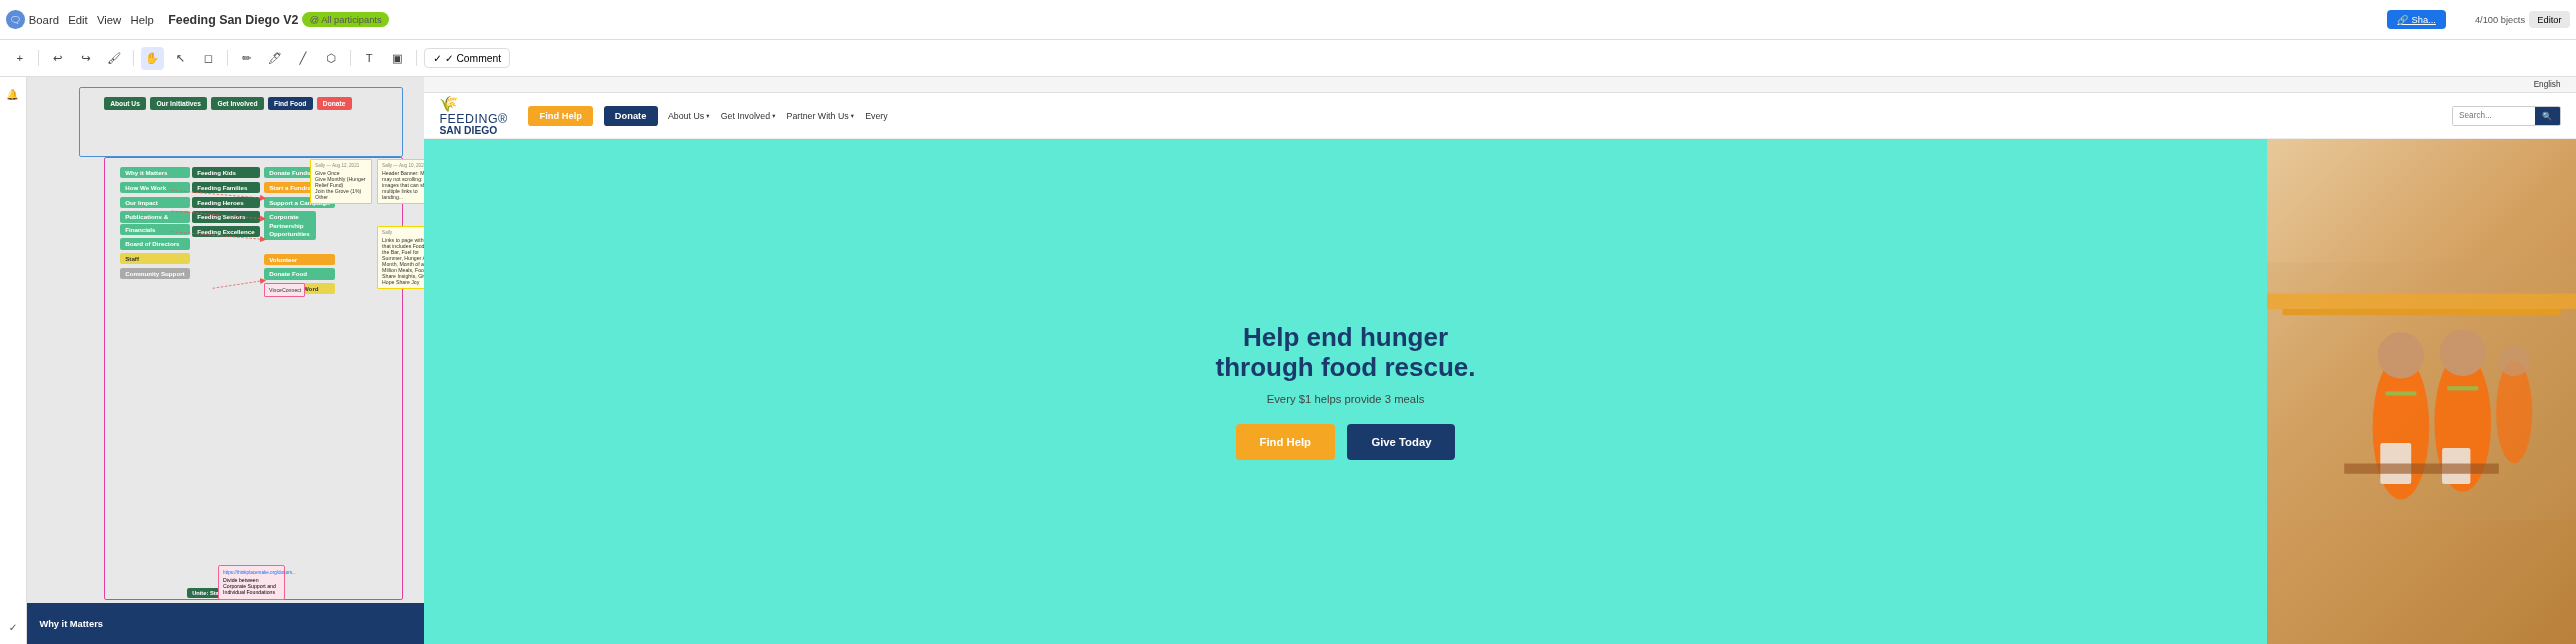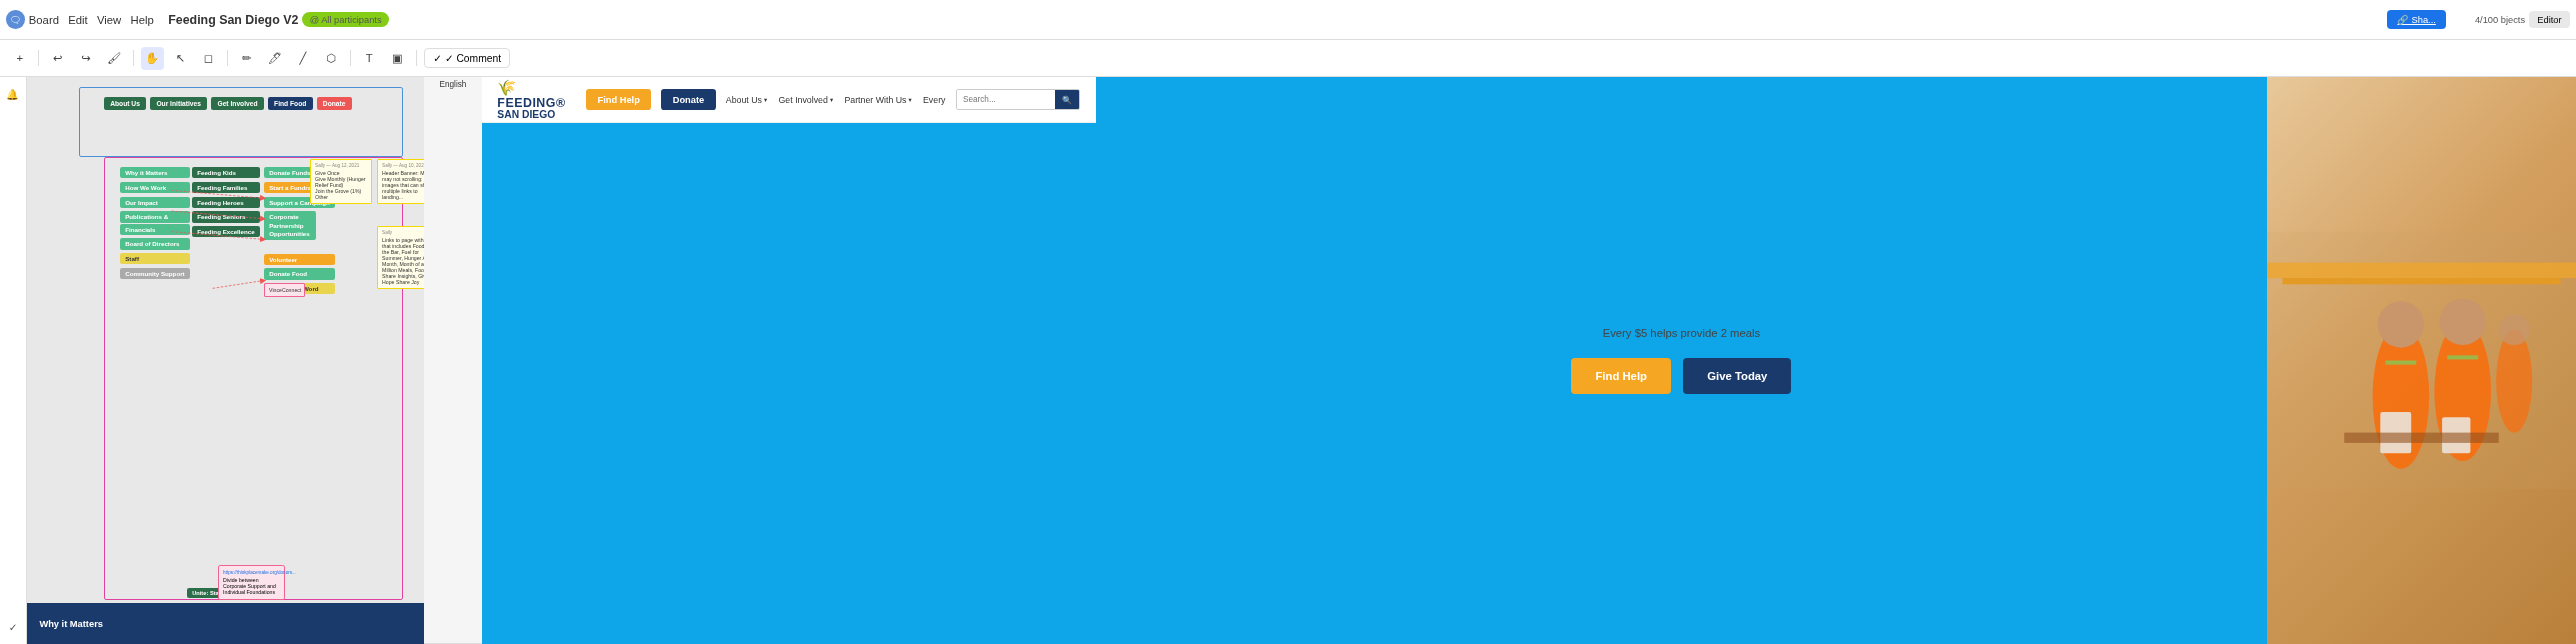--- a/index.html
+++ b/index.html
@@ -28,34 +28,34 @@
 
     
     .left-sidebar { width: 27px; background: #fff; border-right: 0.5px solid #ddd; display: flex; flex-direction: column; align-items: center; padding: 8.2px 0; gap: 8.2px; }
     .sidebar-icon { width: 18.5px; height: 18.5px; display: flex; align-items: center; justify-content: center; font-size: 10.3px; color: #555; cursor: pointer; border-radius: 3.1px; }
 
     
     .canvas { flex: 1; background: #e8e8e8; position: relative; overflow: hidden; max-width: 397px; }
     .canvas-inner { position: absolute; top: 0; left: 0; right: 0; bottom: 0; }
 
     
-    .website-preview { flex: 1; background: #0ea5e9; overflow: hidden; display: flex; flex-direction: row; }
+    .website-preview { flex: 1; background: #5eead4; overflow: hidden; display: flex; flex-direction: column; }
 
     
     .site-header { display: flex; align-items: center; height: 46px; background: #fff; border-bottom: 0.5px solid #eee; padding: 0 15.5px; gap: 10.3px; }
     .site-logo { display: flex; flex-direction: column; align-items: flex-start; margin-right: 10.3px; }
     .logo-icon { color: #d4a017; font-size: 15.5px; }
-    .logo-text-feeding { font-size: 12.4px; font-weight: 700; color: #1a3a6b; letter-spacing: 0.5px; }
+    .logo-text-feeding { font-size: 12.4px; font-weight: 400; color: #1a3a6b; letter-spacing: 0.5px; }
     .logo-text-san-diego { font-size: 10.3px; font-weight: 700; color: #1a3a6b; }
     .find-help-btn { background: #f5a623; color: white; border: none; border-radius: 3.1px; padding: 5.2px 11.3px; font-size: 9.3px; font-weight: bold; cursor: pointer; white-space: nowrap; }
     .donate-btn-site { background: #1a3a6b; color: white; border: none; border-radius: 3.1px; padding: 5.2px 11.3px; font-size: 9.3px; font-weight: bold; cursor: pointer; }
     .nav-items { display: flex; align-items: center; gap: 11.3px; font-size: 8.8px; color: #333; }
     .nav-item { cursor: pointer; white-space: nowrap; display: flex; align-items: center; gap: 2.1px; }
     .nav-chevron { font-size: 6.2px; }
-    .search-bar-site { display: flex; margin-left: auto; border: 0.5px solid #ccc; border-radius: 2.1px; overflow: hidden; gap: 16px; }
+    .search-bar-site { display: flex; margin-left: auto; border: 0.5px solid #ccc; border-radius: 2.1px; overflow: hidden; }
     .search-input-site { border: none; padding: 4.1px 6.2px; font-size: 8.2px; width: 82px; outline: none; }
     .search-btn-site { background: #1a3a6b; color: white; border: none; padding: 4.1px 7.2px; cursor: pointer; font-size: 8.2px; }
 
     
     .lang-bar { background: #f5f5f5; border-bottom: 0.5px solid #ddd; padding: 3.1px 15.5px; text-align: right; font-size: 8.2px; color: #333; }
 
     
     .hero { display: flex; flex: 1; }
     .hero-text { flex: 1; display: flex; flex-direction: column; justify-content: center; align-items: center; padding: 20.6px 31px; text-align: center; }
     .hero-heading { font-size: 26px; font-weight: 900; color: #1a3a6b; line-height: 1.15; margin-bottom: 10.3px; }
@@ -263,21 +263,22 @@
       </div>
 
       <div class="search-bar-site">
         <input class="search-input-site" type="text" placeholder="Search..." style="">
         <button class="search-btn-site">🔍</button>
       </div>
     </div>
 
     <div class="hero">
       <div class="hero-text">
-        <div class="hero-sub">Every $5 helps provide 2 meals</div>
+        <div class="hero-heading">Help end hunger<br>through food rescue.</div>
+        <div class="hero-sub">Every $1 helps provide 3 meals</div>
         <div class="hero-btns">
           <button class="hero-find-btn">Find Help</button>
           <button class="hero-give-btn">Give Today</button>
         </div>
       </div>
       <div class="hero-image">
         <div class="hero-image-inner">
 
           <svg width="100%" height="100%" viewBox="0 0 600 500">
 

